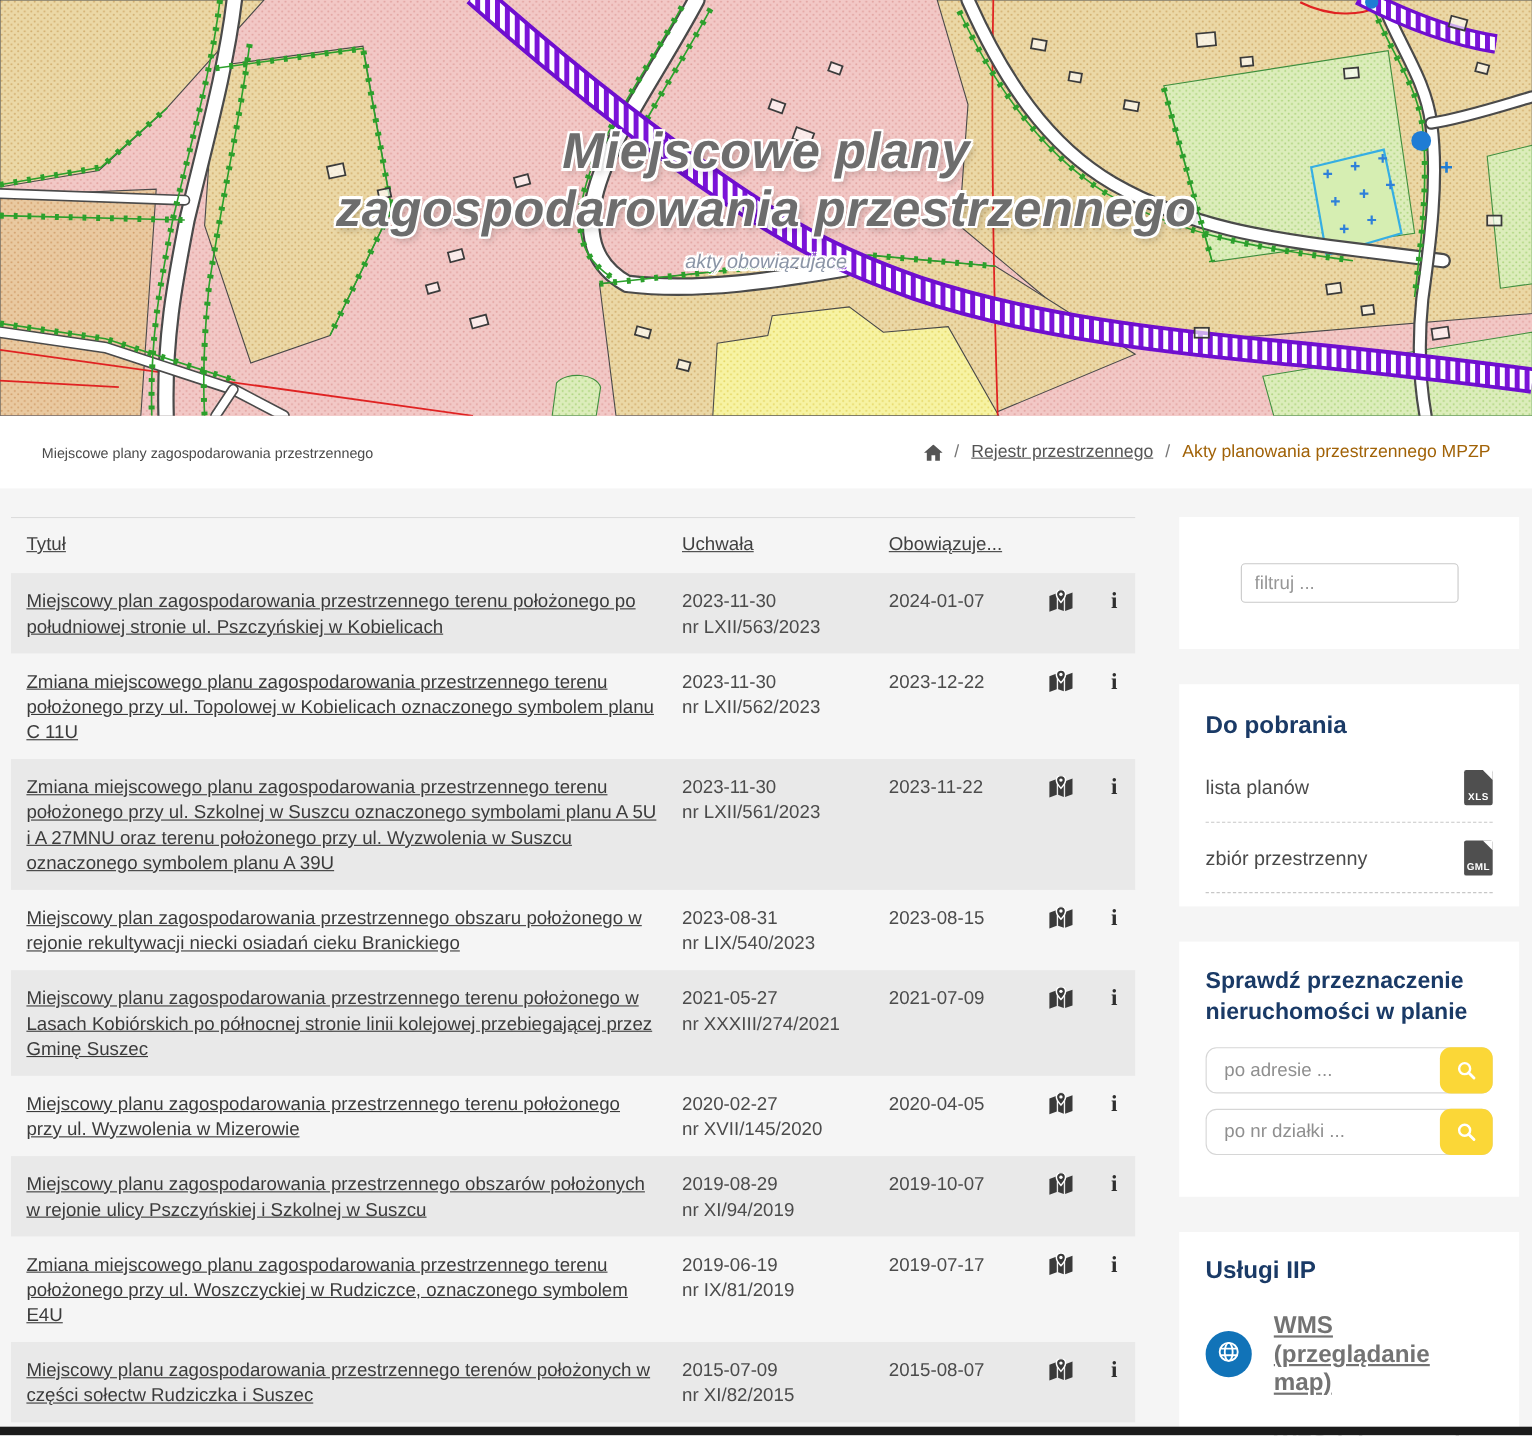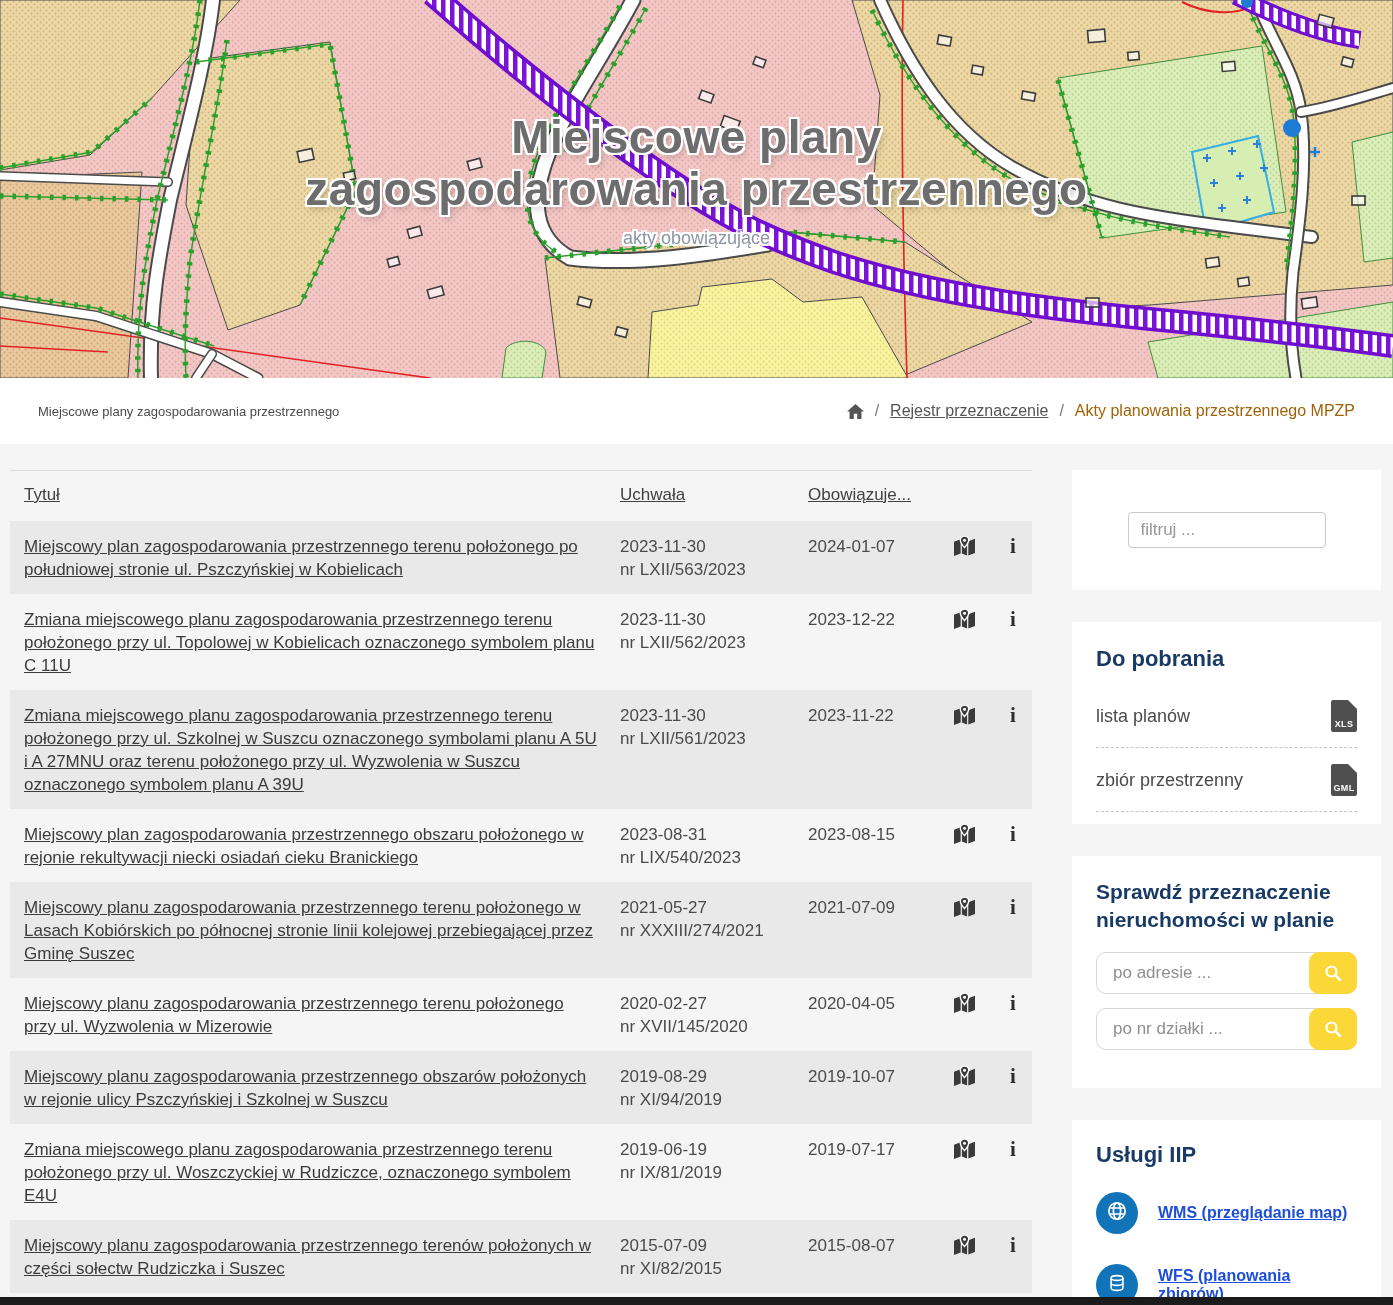--- a/index.html
+++ b/index.html
@@ -3,21 +3,21 @@
 <meta charset="utf-8">
 <style>
   html,body{margin:0;padding:0;background:#e9e9e9;}
   .page{width:1393px;height:1305px;position:relative;overflow:hidden;background:#f5f5f5;
         font-family:"Liberation Sans",sans-serif;}
 
   
   .hero{position:relative;height:378px;overflow:hidden;background:#f2c8c6;}
   .hero svg.map{display:block;}
   .hero-text{position:absolute;inset:0;display:flex;flex-direction:column;align-items:center;
-             padding-top:112px;text-align:center;pointer-events:none;}
+             padding-top:112px;text-align:center;pointer-events:none;font-style:italic;}
   .hero-title{margin:0;font-size:46px;font-weight:700;color:#6d6d6d;line-height:1.13;letter-spacing:.5px;
       text-shadow:-2px -2px 0 #fff,2px -2px 0 #fff,-2px 2px 0 #fff,2px 2px 0 #fff,
                   -2px 0 0 #fff,2px 0 0 #fff,0 -2px 0 #fff,0 2px 0 #fff,3px 4px 7px rgba(0,0,0,.22);}
   .hero-sub{margin-top:12px;font-size:18px;font-weight:400;color:#8b95a6;
       text-shadow:-2px -2px 0 #fff,2px -2px 0 #fff,-2px 2px 0 #fff,2px 2px 0 #fff,
                   -2px 0 0 #fff,2px 0 0 #fff,0 -2px 0 #fff,0 2px 0 #fff;}
   .gline{stroke:#2ca02c;stroke-width:1.5;fill:none}
   .gteeth{stroke:#2ca02c;stroke-width:5.5;fill:none;stroke-dasharray:3.5 9}
   .roadc{stroke:#4a4a4a;fill:none;stroke-linecap:round}
   .roadf{stroke:#ffffff;fill:none;stroke-linecap:round}
@@ -73,21 +73,21 @@
   .searchgroup input{width:100%;height:100%;border:1px solid #d6d6d6;border-radius:10px;
                      padding:0 56px 0 16px;font-size:17px;color:#444;box-sizing:border-box;outline:none;
                      font-family:inherit;}
   .searchgroup input::placeholder{color:#8f8f8f;}
   .searchbtn{position:absolute;right:0;top:0;width:48px;height:42px;background:#fbd737;border:none;
              border-radius:10px;display:flex;align-items:center;justify-content:center;cursor:pointer;}
   .card-iip{padding:22px 24px 0;margin-bottom:0;flex:1;}
   .iip-item{display:flex;align-items:center;gap:20px;margin:24px 0 30px;}
   .iip-circle{width:42px;height:42px;border-radius:50%;background:#1173b8;display:flex;
               align-items:center;justify-content:center;flex:none;cursor:pointer;}
-  .iip-link{font-size:16px;font-weight:700;color:#1d4ed8;cursor:pointer;}
+  .iip-link{font-size:22px;font-weight:700;color:#737373;cursor:pointer;}
 
   .footerbar{position:absolute;left:0;right:0;bottom:0;height:8px;background:#1b1b1b;}
 </style>
 </head>
 <body>
 
 <div class="page">
 
   <header class="hero">
     <svg class="map" width="1393" height="378" viewBox="0 0 1393 378" preserveAspectRatio="none">
@@ -238,21 +238,21 @@
 
   <div class="breadbar">
     <div class="page-h1">Miejscowe plany zagospodarowania przestrzennego</div>
     <nav class="crumbs">
       <a class="crumb-home" href="#">
         <svg viewBox="0 0 16 14" width="17" height="15">
             <path d="M8 0 L16 7 H13.6 V14 H9.6 V9.2 H6.4 V14 H2.4 V7 H0 Z" fill="#555"></path>
           </svg>
       </a>
       <span class="sep">/</span>
-      <a class="crumb-link" href="#">Rejestr przeznaczenie</a>
+      <a class="crumb-link" href="#">Rejestr przestrzennego</a>
       <span class="sep">/</span>
       <span class="crumb-current">Akty planowania przestrzennego MPZP</span>
     </nav>
   </div>
 
   <div class="content">
 
     <section class="plans">
       <div class="thead">
         <a href="#" class="th">Tytuł</a>

